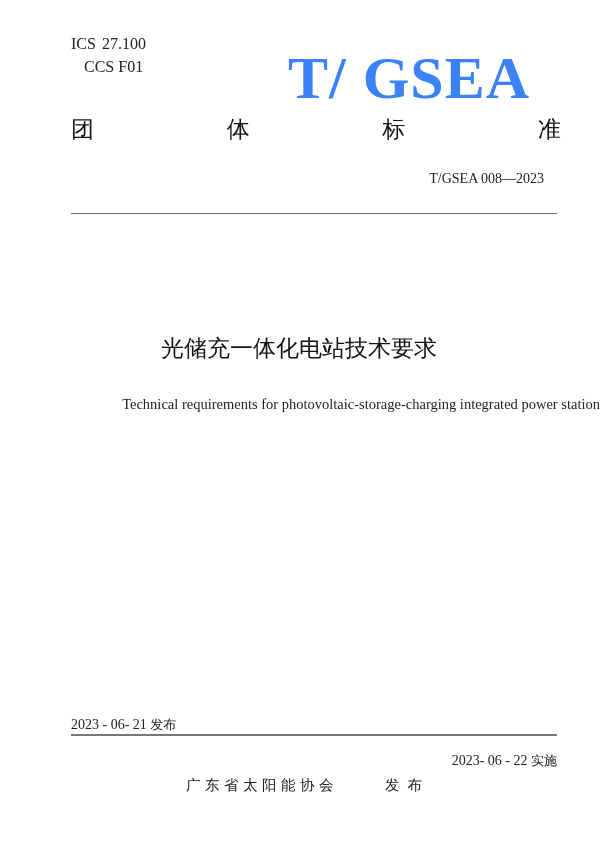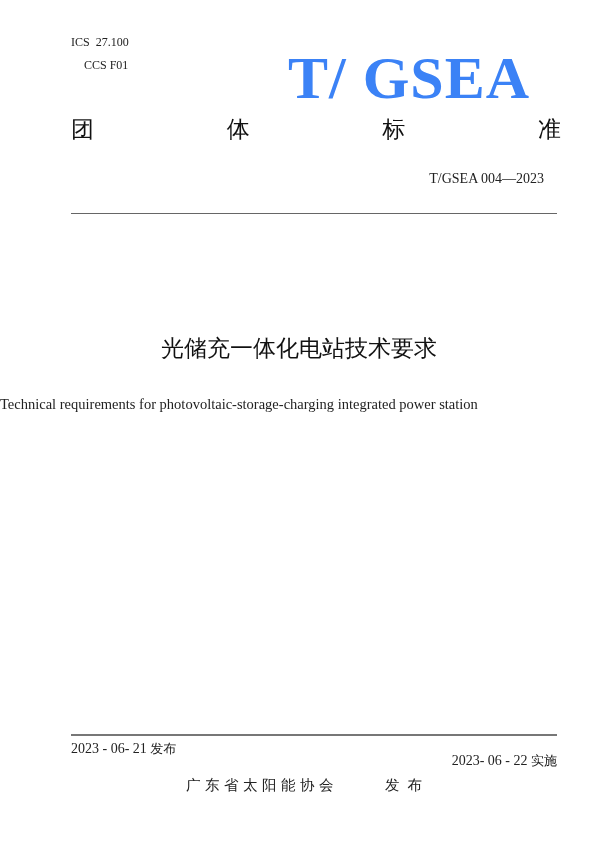--- a/index.html
+++ b/index.html
@@ -11,21 +11,21 @@
       width: 600px;
       height: 849px;
       position: relative;
       overflow: hidden;
       color: #111111;
       font-family: "Liberation Serif", serif;
     }
     .abs { position: absolute; white-space: nowrap; }
     .small-serif {
       font-family: "Liberation Serif", serif;
-      font-size: 12px;
+      font-size: 16px;
       color: #222;
     }
     .ics { left: 71px; top: 35px; }
     .ccs { left: 84px; top: 58px; }
     .ics .gap { display: inline-block; width: 6px; }
 
     .org-code {
       left: 288px;
       top: 53px;
       font-family: "Liberation Serif", serif;
@@ -77,33 +77,32 @@
       color: #111;
       padding-left: 0px;
       box-sizing: border-box;
     }
     .title-cn span { display: inline-block; transform: translateX(-1px); }
 
     .title-en {
       left: 0;
       width: 600px;
       top: 396px;
-      text-align: left;
+      text-align: right;
       font-family: "Liberation Serif", serif;
       font-size: 14.5px;
       color: #222;
     }
 
     .date-issue {
       left: 71px;
       top: 716px;
       font-family: "Liberation Serif", serif;
       font-size: 14px;
       color: #222;
-      margin-top: 24px;
     }
     .date-impl {
       right: 43px;
       top: 716px;
       font-family: "Liberation Serif", serif;
       font-size: 14px;
       color: #222;
       margin-top: 36px;
     }
     .date-issue .cn, .date-impl .cn {
@@ -138,21 +137,21 @@
 
 <div class="abs org-code">T/ GSEA</div>
 
 <div class="abs std-type">
   <span>团</span>
   <span>体</span>
   <span>标</span>
   <span>准</span>
 </div>
 
-<div class="abs std-number">T/GSEA 004—2023</div>
+<div class="abs std-number">T/GSEA 008—2023</div>
 
 <div class="rule top"></div>
 
 <div class="abs title-cn">
   <span>光储充一体化电站技术要求</span>
 </div>
 
 <div class="abs title-en">Technical requirements for photovoltaic-storage-charging integrated power station</div>
 
 <div class="abs date-issue">

